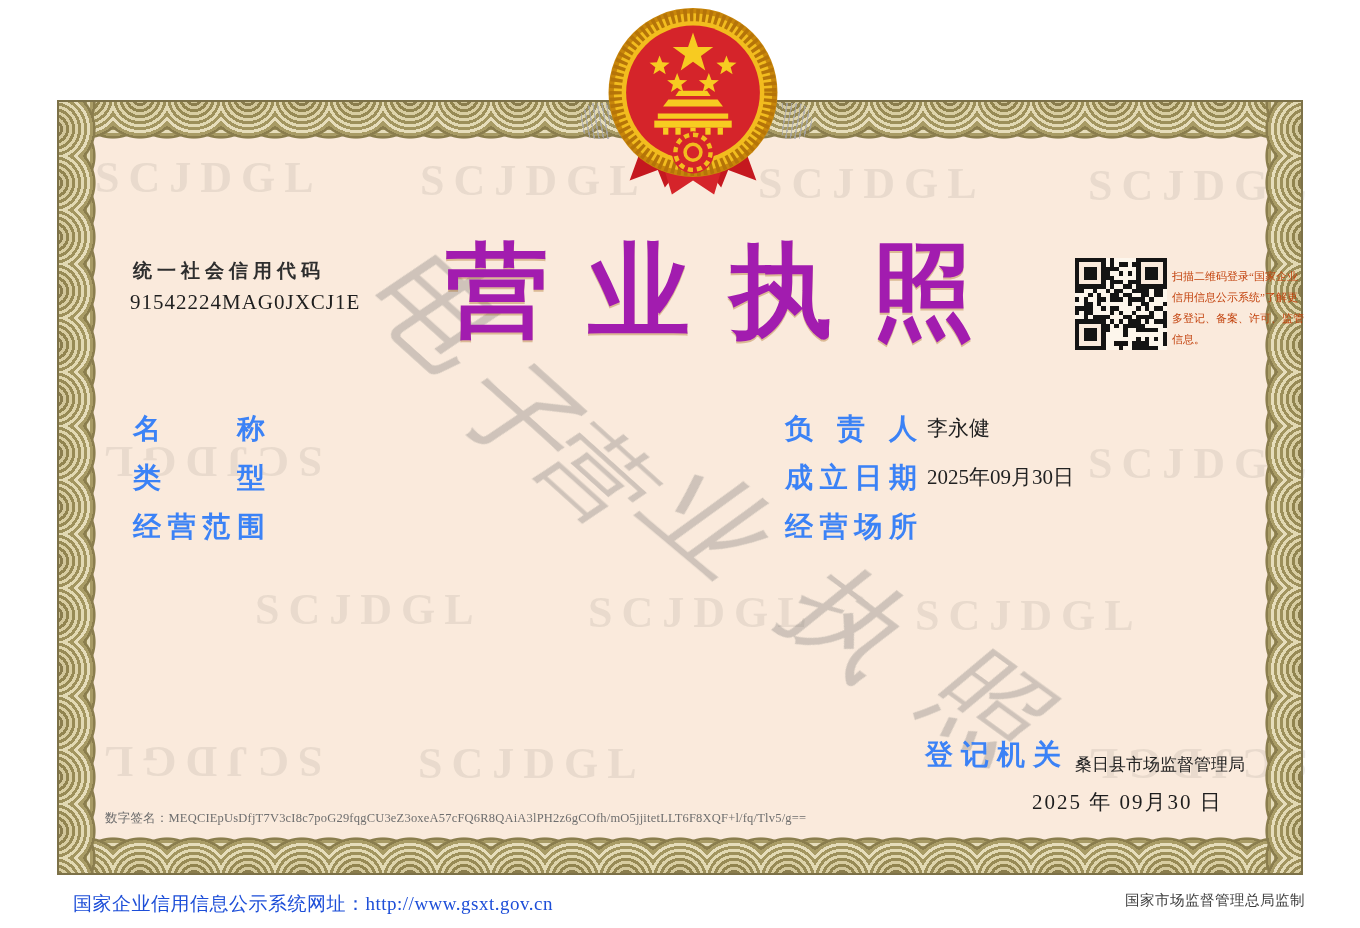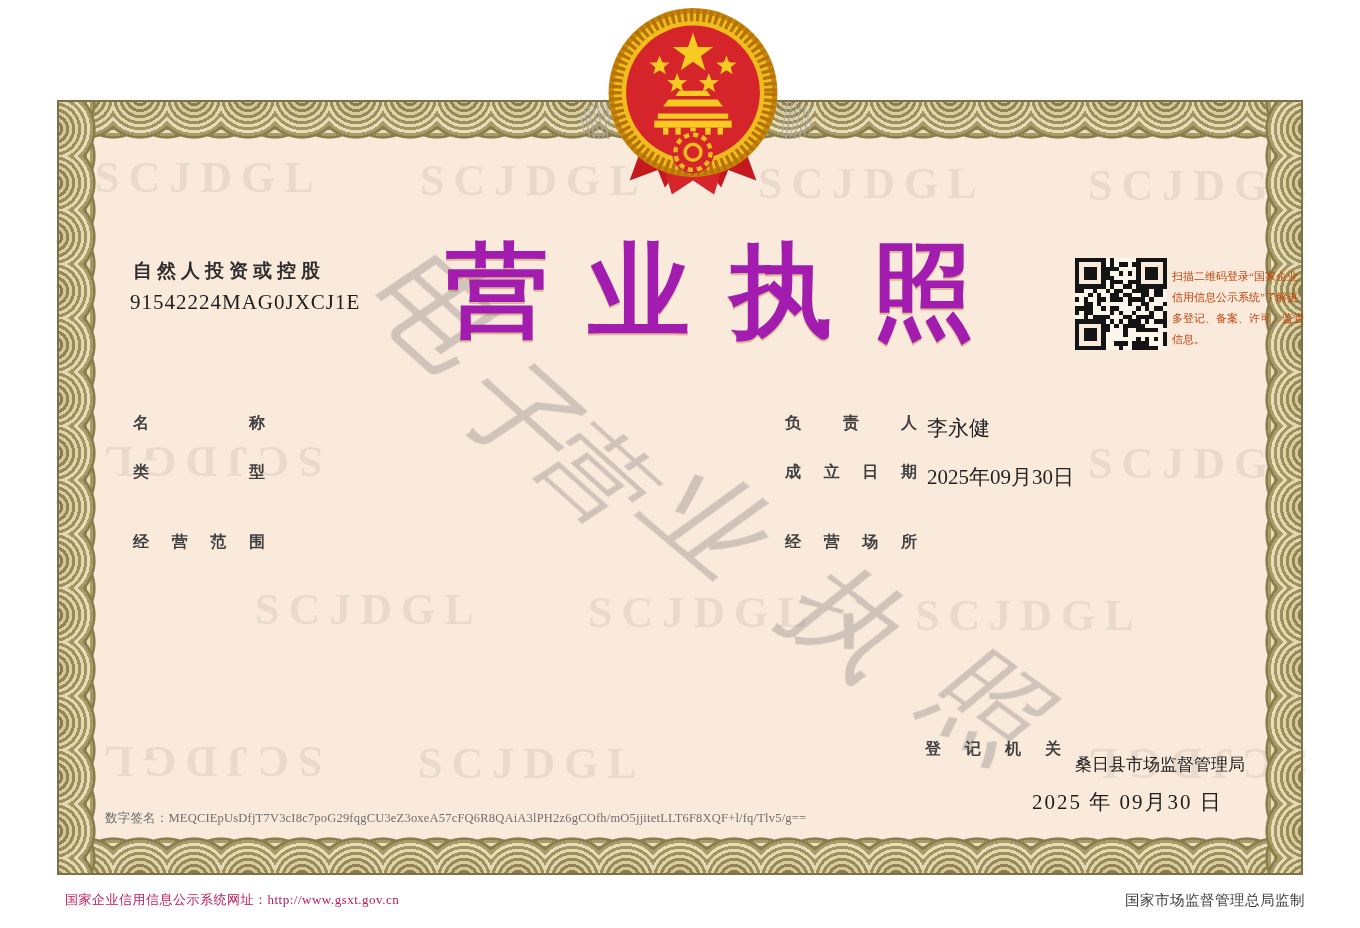--- a/index.html
+++ b/index.html
@@ -60,43 +60,43 @@
   .title{position:absolute;left:446px;top:231px;z-index:5;white-space:nowrap;
     font-size:102px;font-weight:800;letter-spacing:40px;line-height:1.18;
     color:#a21caf;text-shadow:0 2px 0 rgba(160,95,15,0.35);}
   .qr{position:absolute;left:1075px;top:258px;width:92px;height:92px;z-index:5;background:#fdf6ec;}
   .qr svg{display:block;width:92px;height:92px;shape-rendering:crispEdges;fill:#141414;}
   .qr-caption{position:absolute;left:1172px;top:266px;width:134px;z-index:5;
     font-family:"Liberation Serif", serif;font-size:11px;line-height:21px;color:#c2410c;}
 
   
   .row{position:absolute;z-index:5;display:flex;align-items:flex-start;}
-  .flabel{flex:none;width:132px;font-size:16px;font-weight:bold;color:#404040;
+  .flabel{flex:none;width:132px;font-size:28px;font-weight:bold;color:#3b82f6;
     text-align:justify;text-align-last:justify;line-height:1.1;}
   .fvalue{margin-left:10px;font-family:"Liberation Serif", serif;font-size:21px;
     line-height:30px;color:#222;margin-top:-1px;}
   .fvalue.small{font-size:17px;line-height:23px;margin-top:2px;}
   .lrow{left:133px;}
   .lrow .fvalue{width:492px;}
   .rrow{left:785px;}
   .rrow .fvalue{width:372px;}
-  .r1{top:414px;} .r2{top:463px;} .r3{top:533px;}
+  .r1{top:414px;} .r2{top:463px;} .r3{top:512px;}
 
   
   .registrar{position:absolute;left:925px;top:740px;z-index:5;display:flex;align-items:flex-start;}
   .registrar .flabel{width:136px;}
   .registrar .fvalue{margin-left:14px;font-size:17px;margin-top:14px;width:210px;line-height:22px;}
   .issue-date{position:absolute;left:1032px;top:788px;z-index:5;white-space:nowrap;
     font-family:"Liberation Serif", serif;font-size:21px;letter-spacing:2px;color:#1d1d1d;}
   .signature{position:absolute;left:105px;top:810px;z-index:5;white-space:nowrap;
     font-family:"Liberation Serif", serif;font-size:12.5px;color:#6e6e6e;letter-spacing:0.2px;}
 
   
-  .footer-left{position:absolute;left:65px;top:891px;font-family:"Liberation Serif", serif;
-    font-size:13px;color:#be185d;letter-spacing:0.5px;}
+  .footer-left{position:absolute;left:73px;top:891px;font-family:"Liberation Serif", serif;
+    font-size:19px;color:#1d4ed8;letter-spacing:0.5px;}
   .footer-right{position:absolute;right:55px;top:891px;font-family:"Liberation Serif", serif;
     font-size:14.5px;color:#3d3d3d;letter-spacing:0.5px;}
 
   
   .emblem{position:absolute;left:605px;top:4px;width:176px;height:198px;z-index:6;}
   .wing{position:absolute;top:103px;width:30px;height:36px;z-index:5;opacity:0.75;
     background:repeating-linear-gradient(80deg,#a9a9ad 0 1.5px,rgba(0,0,0,0) 1.5px 4.5px);}
   .wing-l{left:580px;border-radius:60% 0 0 60%;}
   .wing-r{left:782px;border-radius:0 60% 60% 0;
     background:repeating-linear-gradient(100deg,#a9a9ad 0 1.5px,rgba(0,0,0,0) 1.5px 4.5px);}
@@ -158,21 +158,21 @@
       <rect x="40" y="70" width="3" height="4"></rect>
     <rect x="48.5" y="70" width="3" height="4"></rect>
       <rect x="57" y="70" width="3" height="4"></rect>
     <rect x="64" y="70" width="3" height="4"></rect>
   </g>
   <circle cx="50" cy="84" r="12" fill="#d5242a"></circle>
   <circle cx="50" cy="84" r="10" fill="none" stroke="#f2bc1e" stroke-width="2.5" stroke-dasharray="3 2.2"></circle>
   <circle cx="50" cy="84" r="4.5" fill="none" stroke="#f2bc1e" stroke-width="2"></circle>
 </svg>
 
-<div class="code-label">自然人投资或控股</div>
+<div class="code-label">统一社会信用代码</div>
 <div class="code-value">91542224MAG0JXCJ1E</div>
 
 <div class="title">营业执照</div>
 
 <div class="qr">
     <svg id="qr-svg" viewBox="0 0 21 21">
       <rect x="8" y="0" width="1" height="1"></rect>
       <rect x="8" y="1" width="1" height="1"></rect>
       <rect x="10" y="1" width="1" height="1"></rect>
       <rect x="11" y="1" width="1" height="1"></rect>

